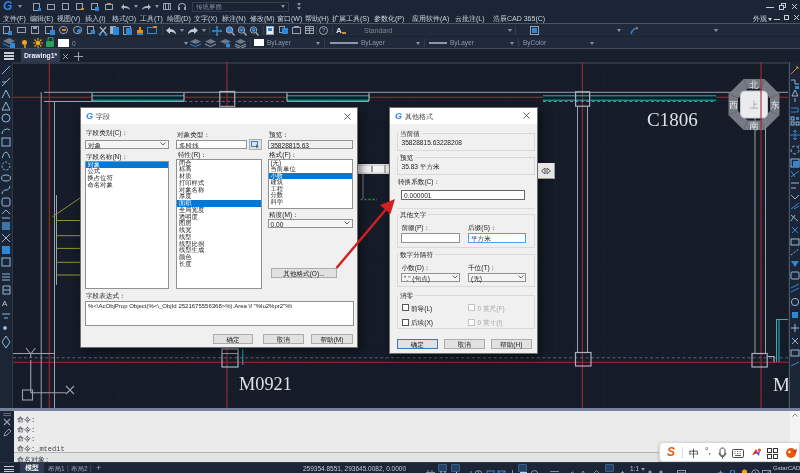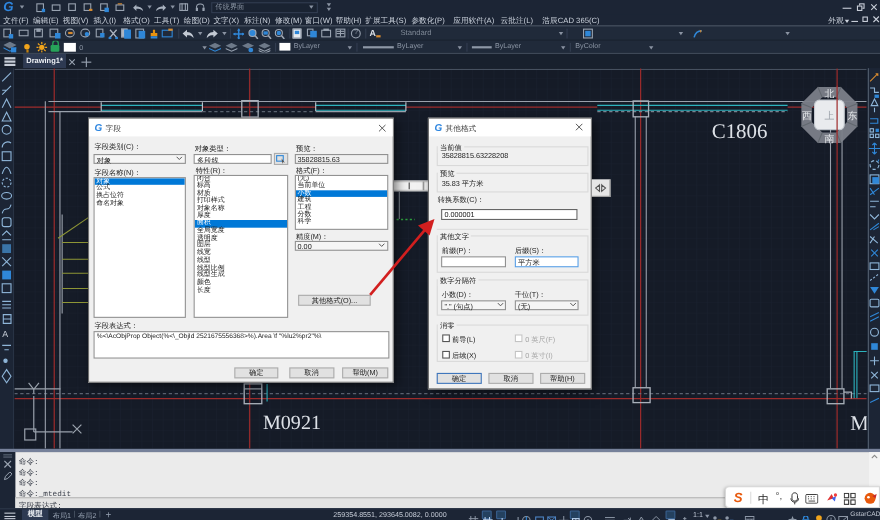--- a/index.html
+++ b/index.html
@@ -564,21 +564,21 @@
  <svg class="ic" style="left:3px;top:18px" width="8" height="8" viewBox="0 0 8 8">
         <path d="M1 7 2 4 6 0 8 2 4 6Z" fill="none" stroke="#9aa4b2" stroke-width="0.9"></path>
       </svg>
 </div>
 <div id="cmdarea" class="abs">
  <div class="cmdline" style="top:4px">命令:</div>
  <div class="cmdline" style="top:13.5px">命令:</div>
  <div class="cmdline" style="top:23px">命令:</div>
  <div class="cmdline" style="top:32.5px">命令:_mtedit</div>
  <div class="abs" style="left:0;top:41px;width:786px;height:10px;background:#e3e3e3;border-top:1px solid #b5b5b5"></div>
- <div class="cmdline" style="top:43.5px">字段表达式:</div>
+ <div class="cmdline" style="top:43.5px">命名对象:</div>
  <div class="abs" style="left:776px;top:0;width:10px;height:51px;background:#f3f3f3"></div>
  <svg class="ic" style="left:778px;top:2px" width="6" height="4" viewBox="0 0 6 4">
         <path d="M0.5 3.5 3 1 5.5 3.5" stroke="#888" fill="none"></path>
       </svg>
 </div>
 
 <div class="abs" style="left:659px;top:441.5px;width:141px;height:20px;background:#fff;border:1px solid #d8d8d8;border-radius:4px 0 0 4px;box-shadow:0 1px 3px rgba(0,0,0,.25)">
  <div class="abs" style="left:7px;top:2px;font-size:12px;font-weight:bold;font-style:italic;color:#e8590c">S</div>
  <div class="f" style="left:22px;top:4px;width:1px;height:11px;background:#ddd"></div>
  <div class="abs" style="left:29px;top:4px;font-size:10px;color:#222">中</div>

